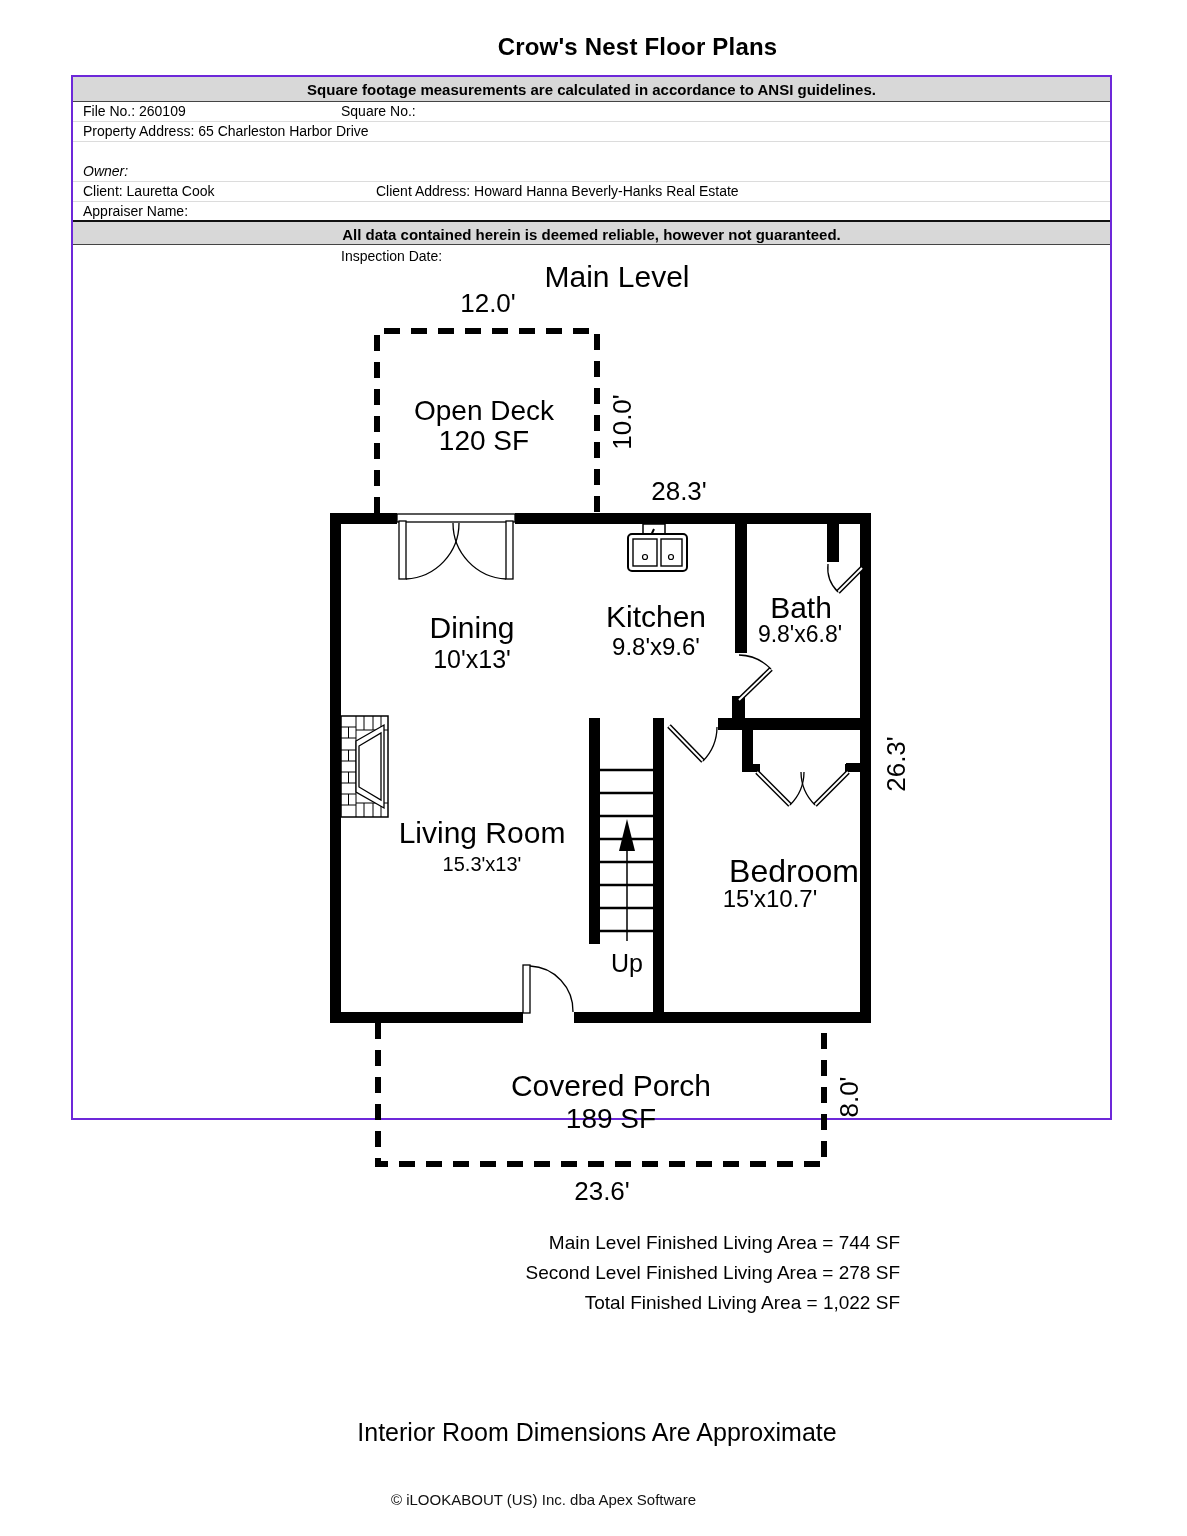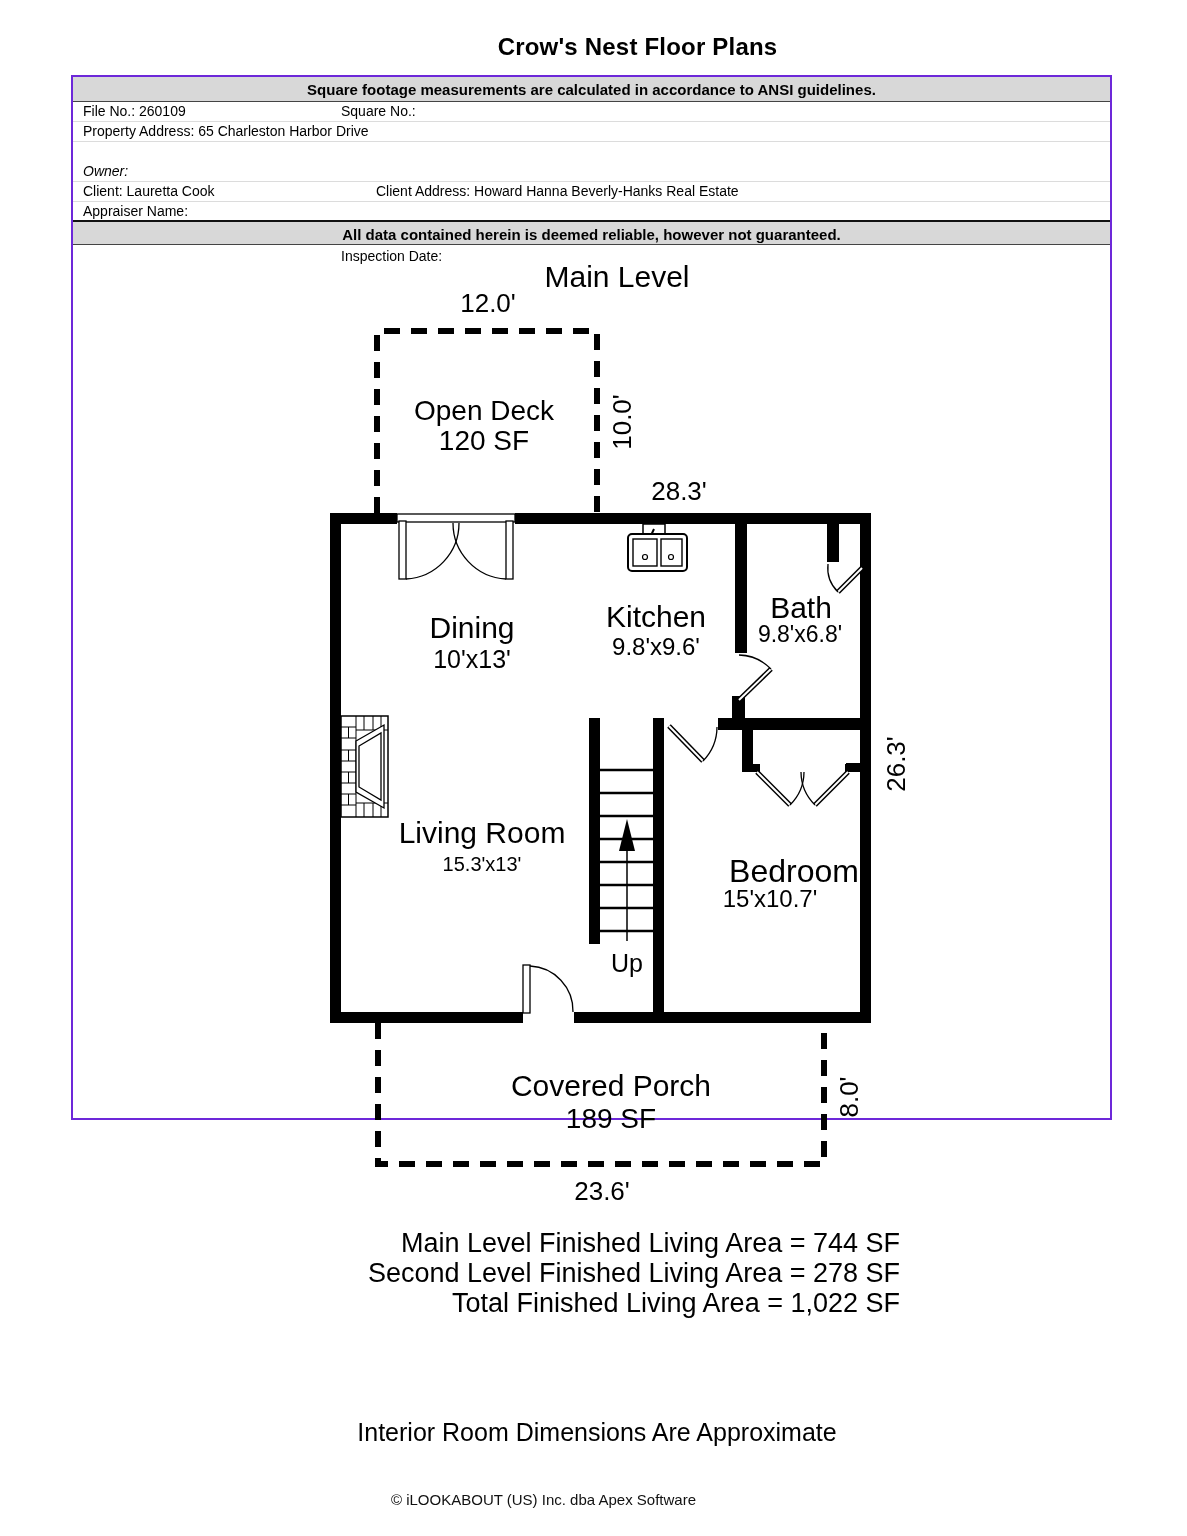--- a/index.html
+++ b/index.html
@@ -26,21 +26,21 @@
     font-size:14px;border-bottom:1px solid #dcdcdc;box-sizing:border-box;
   }
   .inforow span{position:absolute;white-space:nowrap;}
   .lbl{
     position:absolute;transform:translate(-50%,-50%);white-space:nowrap;
     text-align:center;line-height:1;
   }
   .lbl.rot{transform:translate(-50%,-50%) rotate(-90deg);}
   .summary{
     position:absolute;top:1228px;right:287px;text-align:right;
-    font-size:27px;line-height:30px;
+    font-size:19px;line-height:30px;
   }
   .plan-svg{position:absolute;left:0;top:0;}
   .footer{
     position:absolute;top:1491px;left:0;width:1087px;text-align:center;
     font-size:15px;color:#111;
   }
 </style>
 </head>
 <body>
 

